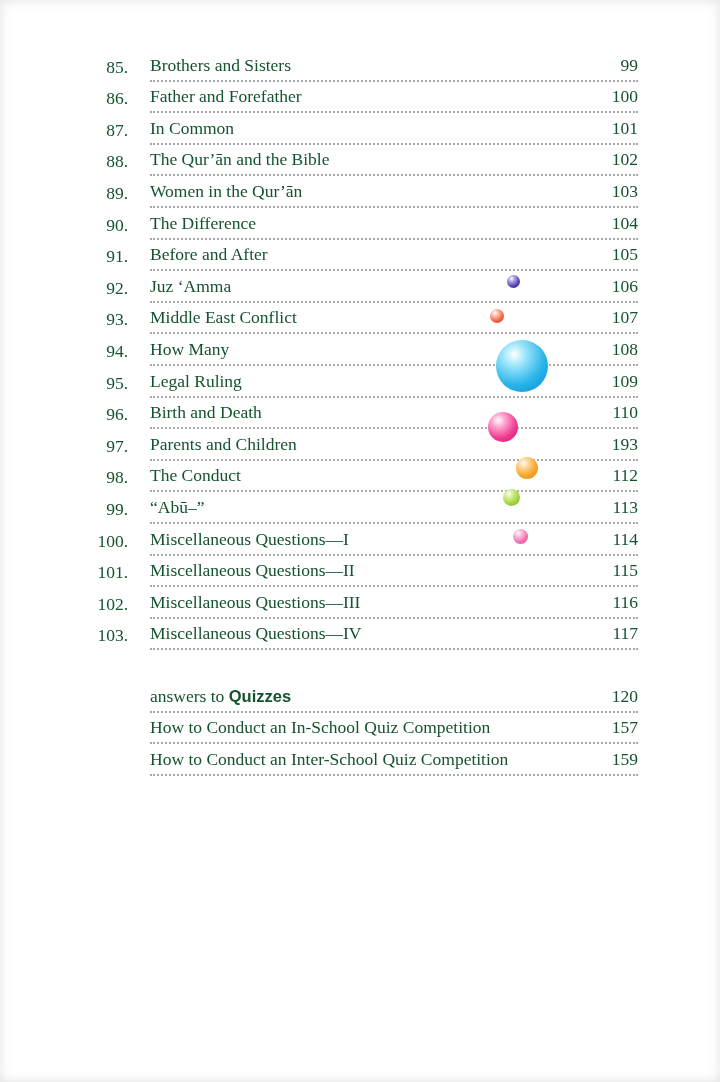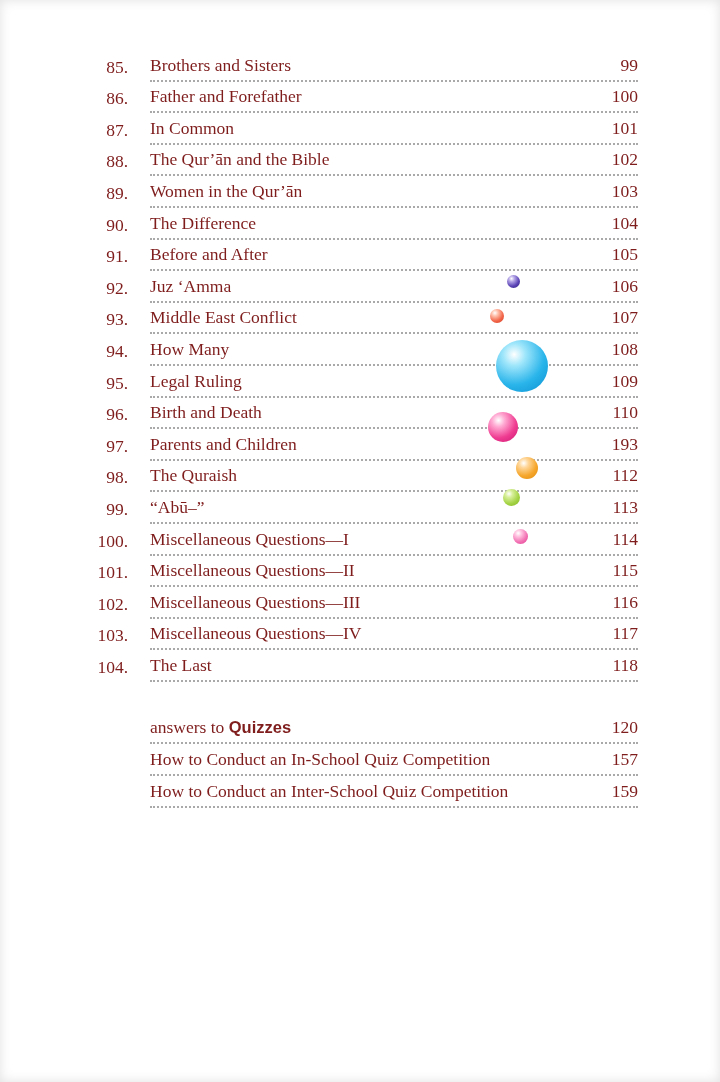--- a/index.html
+++ b/index.html
@@ -5,21 +5,21 @@
   * { margin:0; padding:0; box-sizing:border-box; }
   html,body { width:720px; height:1082px; }
   body { background:#dcdcdc; font-family:"Liberation Serif", serif; }
 
   .page {
     position:relative;
     width:720px; height:1082px;
     background:#ffffff;
     box-shadow: inset 0 0 12px rgba(0,0,0,0.12);
     overflow:hidden;
-    color:#7f1d1d;
+    color:#14532d;
   }
 
   .toc {
     position:absolute;
     left:90px; top:50px;
     width:548px;
   }
 
   .row {
     display:flex;
@@ -152,21 +152,21 @@
         <div class="row">
           <span class="num">97.</span>
           <span class="rest">
             <span class="title">Parents and Children</span>
             <span class="pg">193</span>
           </span>
         </div>
         <div class="row">
           <span class="num">98.</span>
           <span class="rest">
-            <span class="title">The Quraish</span>
+            <span class="title">The Conduct</span>
             <span class="pg">112</span>
           </span>
         </div>
         <div class="row">
           <span class="num">99.</span>
           <span class="rest">
             <span class="title">“Abū–”</span>
             <span class="pg">113</span>
           </span>
         </div>
@@ -189,27 +189,20 @@
           <span class="rest">
             <span class="title">Miscellaneous Questions—III</span>
             <span class="pg">116</span>
           </span>
         </div>
         <div class="row">
           <span class="num">103.</span>
           <span class="rest">
             <span class="title">Miscellaneous Questions—IV</span>
             <span class="pg">117</span>
-          </span>
-        </div>
-        <div class="row">
-          <span class="num">104.</span>
-          <span class="rest">
-            <span class="title">The Last</span>
-            <span class="pg">118</span>
           </span>
         </div>
       </div>
     <div id="back-rows" class="back-rows">
         <div class="row">
           <span class="num"></span>
           <span class="rest">
             <span class="title"><span>answers to </span><span class="bold-sans">Quizzes</span></span>
             <span class="pg">120</span>
           </span>

